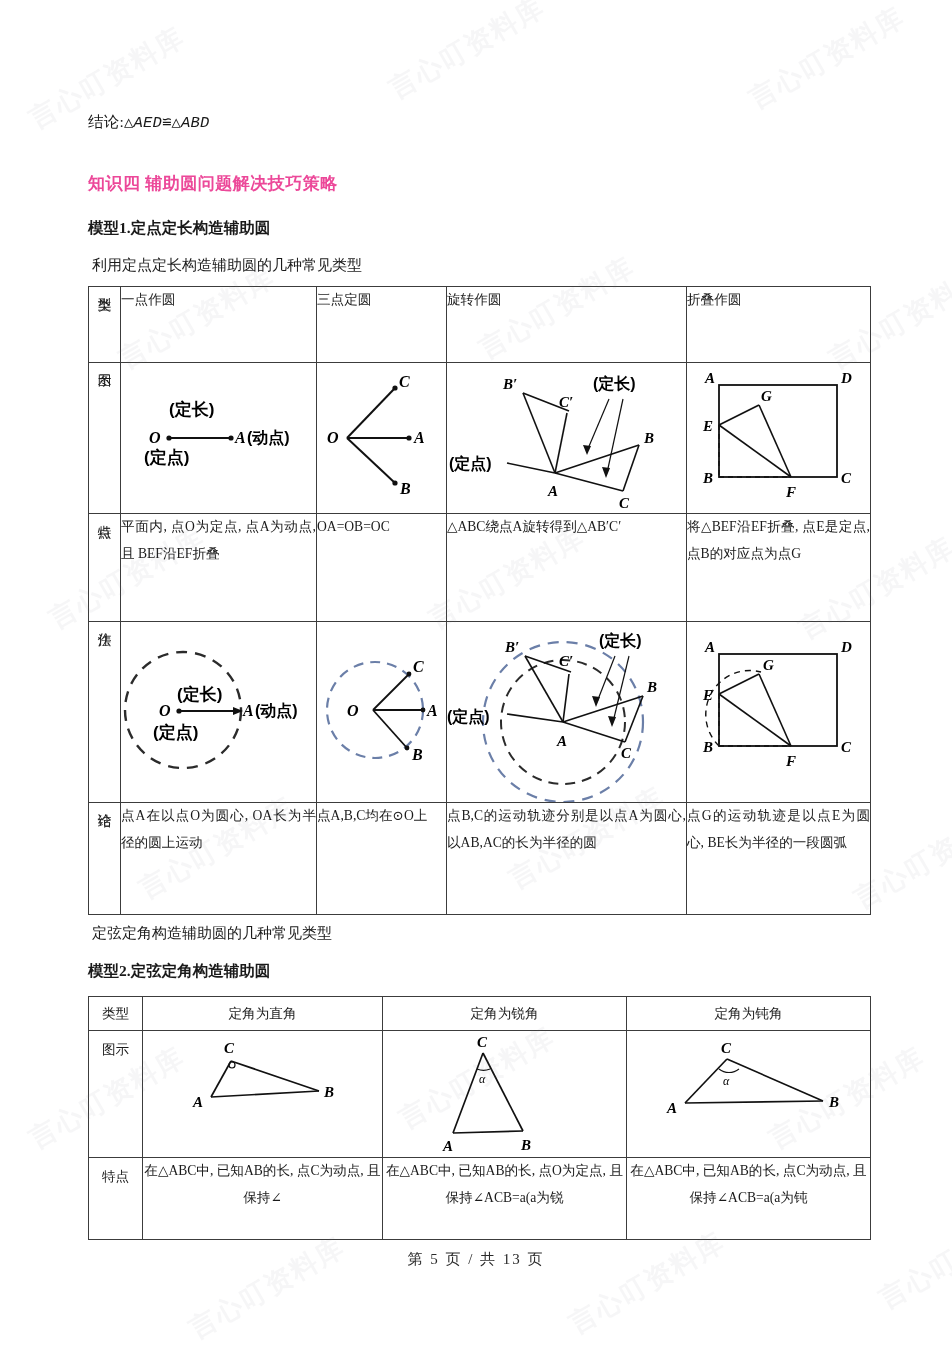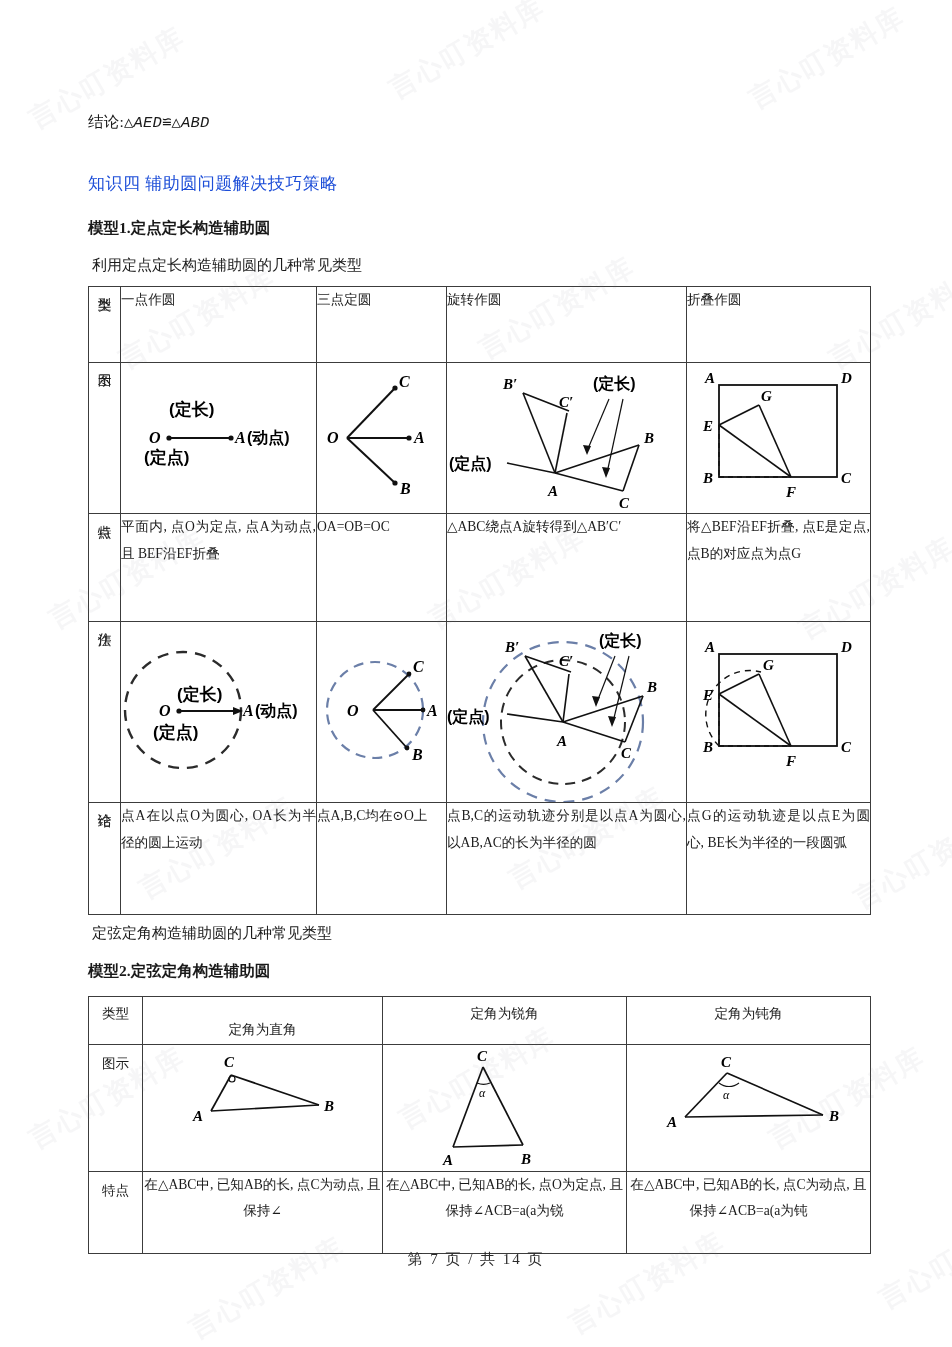--- a/index.html
+++ b/index.html
@@ -34,22 +34,22 @@
 
   .line-concl{
     position:absolute;left:0;top:112px;
     font-size:15.5px;
     letter-spacing:.2px;
   }
   .ital{font-style:italic;font-family:Liberation Mono, monospace;}
 
   .heading{
     position:absolute;left:0;top:172px;
-    color:#1d4ed8;
-    font-weight:normal;
+    color:#ec4899;
+    font-weight:bold;
     font-size:17px;
     letter-spacing:.5px;
   }
   .model-title{
     position:absolute;left:0;
     font-weight:bold;
     font-size:15.5px;
     text-align:right;
   }
   .sub-line{
@@ -341,21 +341,21 @@
     <table class="tbl" style="left:0px;top:996px;width:782px;">
       <colgroup>
         <col style="width:54px">
           <col style="width:240px">
           <col style="width:244px">
           <col style="width:244px">
       </colgroup>
       <tbody>
           <tr style="height:34px">
         <td class="txt2" style="padding-top:4px;">类型</td>
-        <td class="txt2" style="padding-top:20px;margin-top:28px;">定角为直角</td>
+        <td class="txt2" style="padding-top:4px;margin-top:28px;">定角为直角</td>
         <td class="txt2" style="padding-top:4px;">定角为锐角</td>
         <td class="txt2" style="padding-top:4px;">定角为钝角</td>
       </tr>
       <tr style="height:126px">
         <td class="txt2" style="padding-top:6px;">图示</td>
 
         <td class="fig">
           <svg width="240" height="126" viewBox="0 0 240 126">
             <line x1="68" y1="66" x2="88" y2="30" stroke="#111" stroke-width="1.7"></line>
             <line x1="88" y1="30" x2="176" y2="60" stroke="#111" stroke-width="1.7"></line>
@@ -397,14 +397,14 @@
         <td class="txt2" style="padding-top:6px;">特点</td>
         <td class="txt2">在△ABC中, 已知AB的长, 点C为动点, 且保持∠</td>
         <td class="txt2">在△ABC中, 已知AB的长, 点O为定点, 且保持∠ACB=a(a为锐</td>
         <td class="txt2">在△ABC中, 已知AB的长, 点C为动点, 且保持∠ACB=a(a为钝</td>
       </tr>
     </tbody>
       </table>
 
   </div>
 
-  <div class="footer">第 7 页 / 共 14 页</div>
+  <div class="footer">第 5 页 / 共 13 页</div>
 </div>
 
 </body></html>

